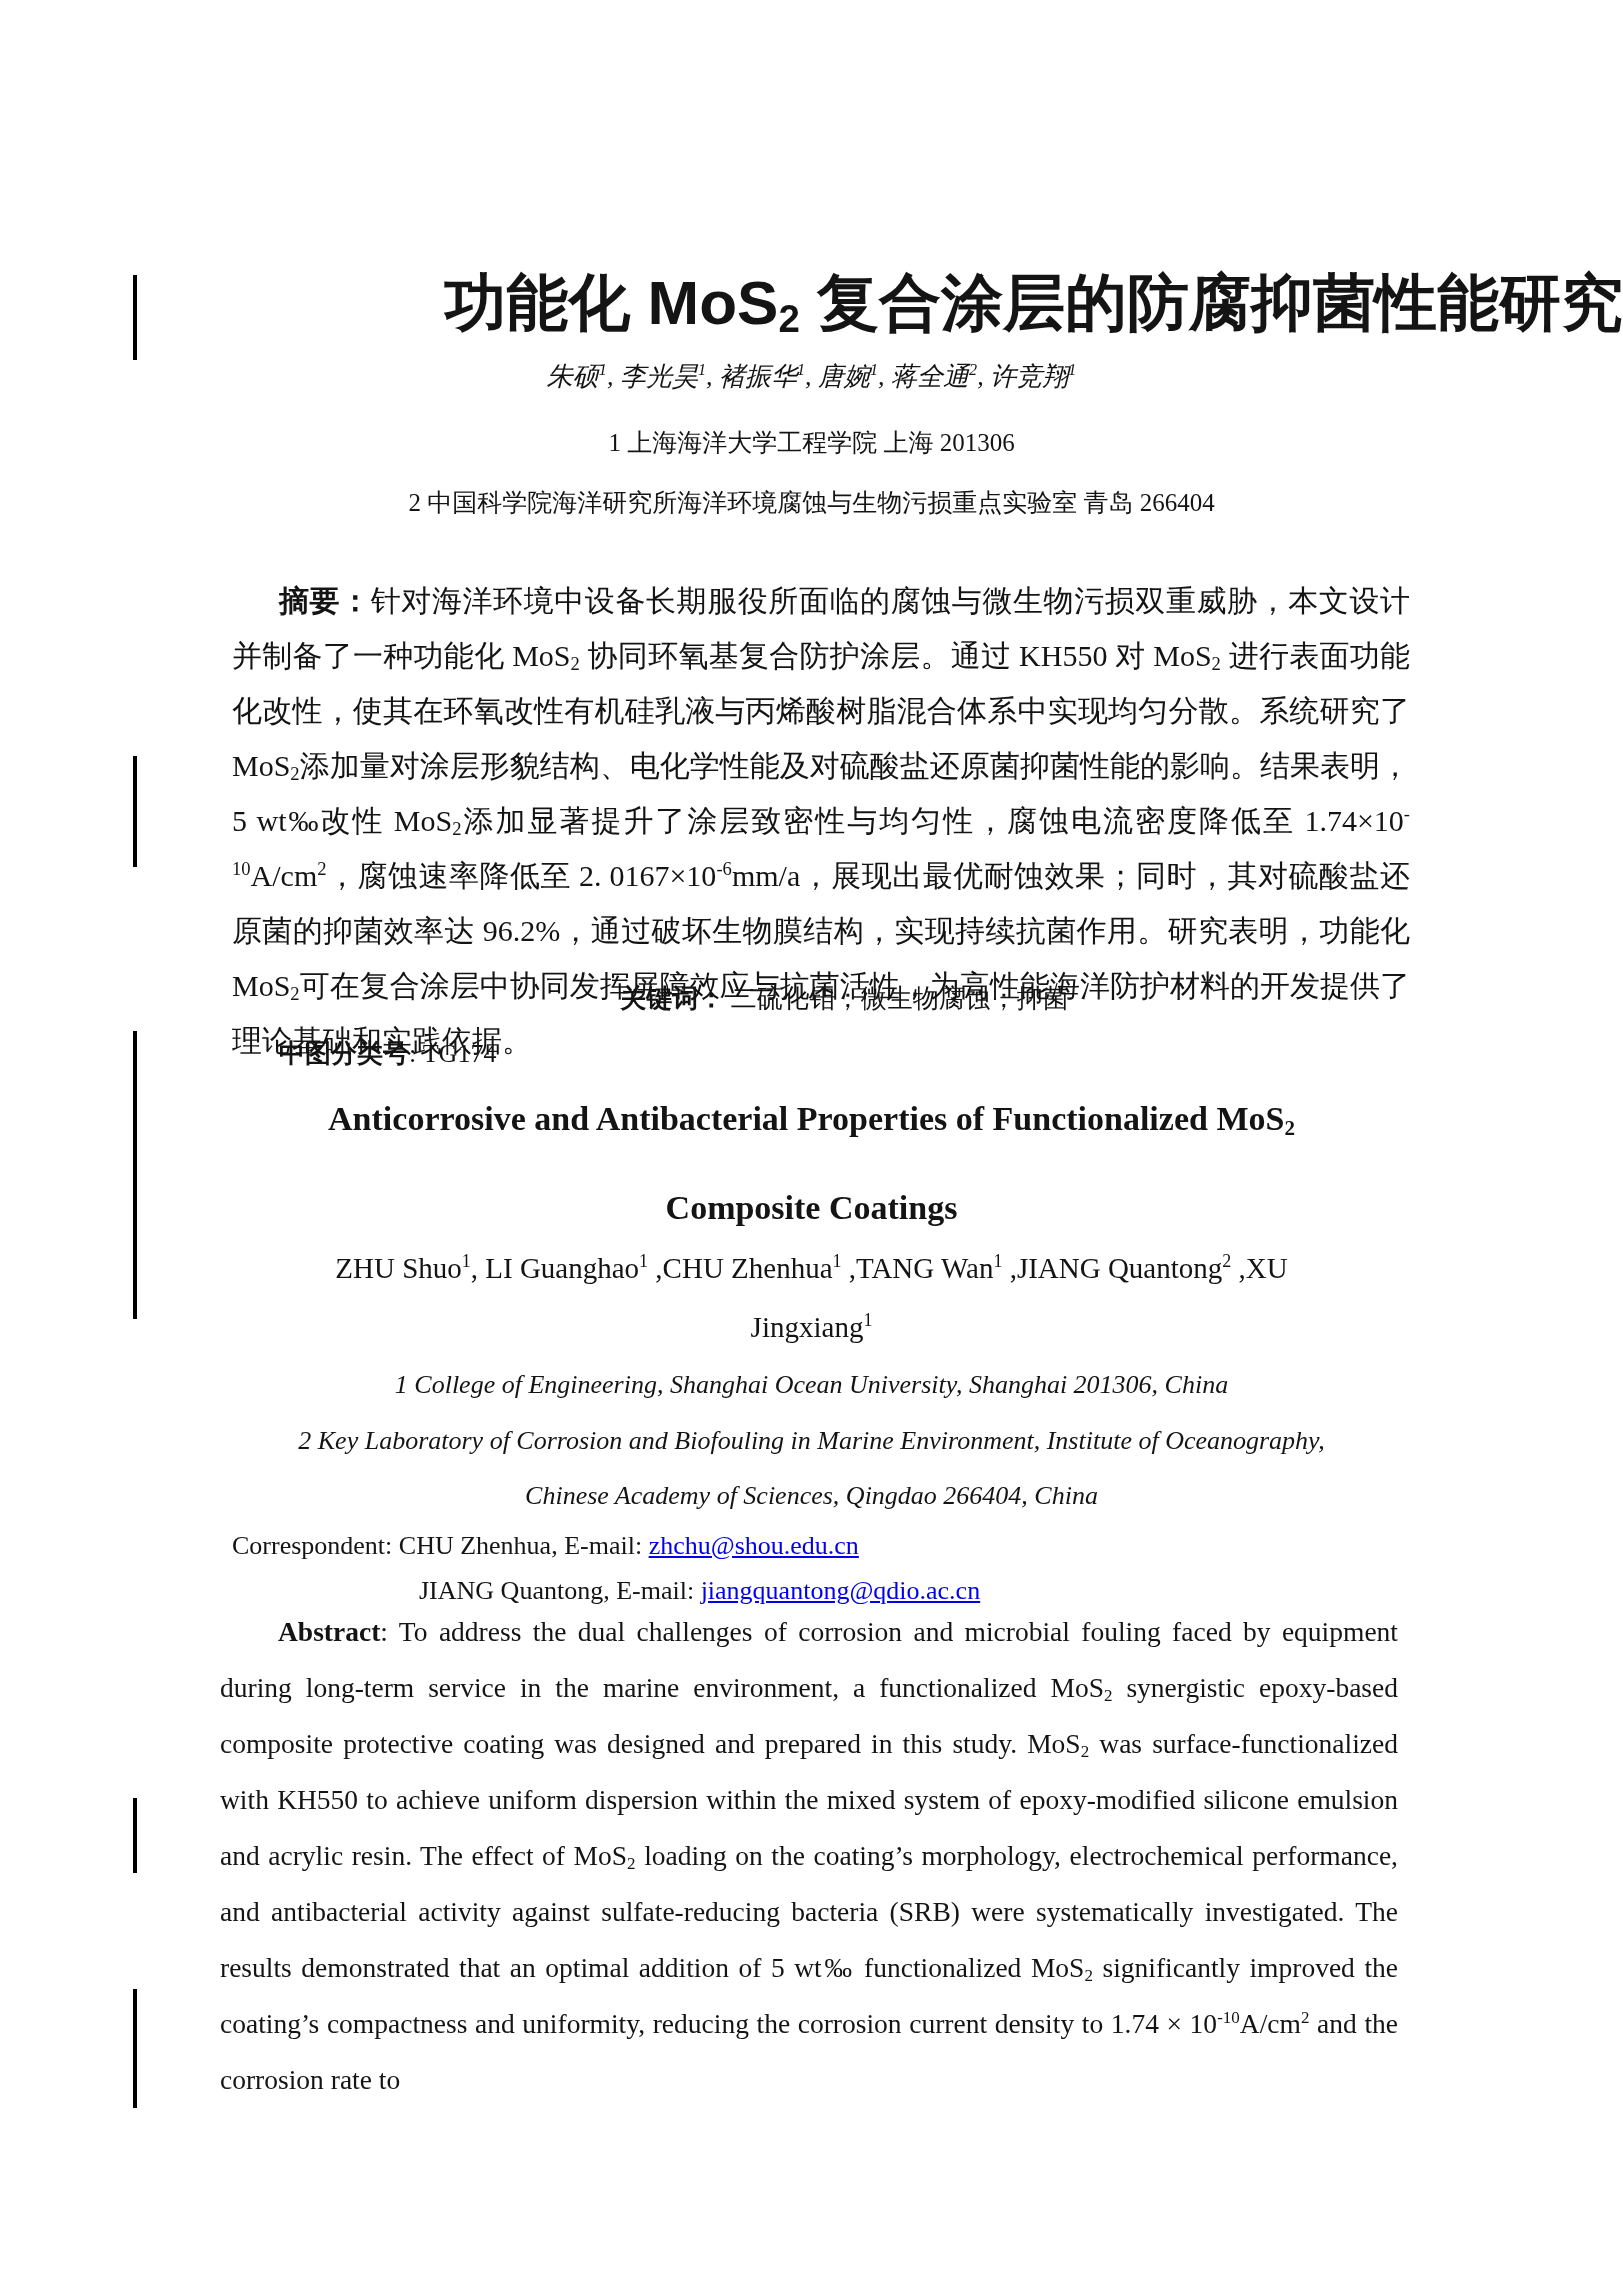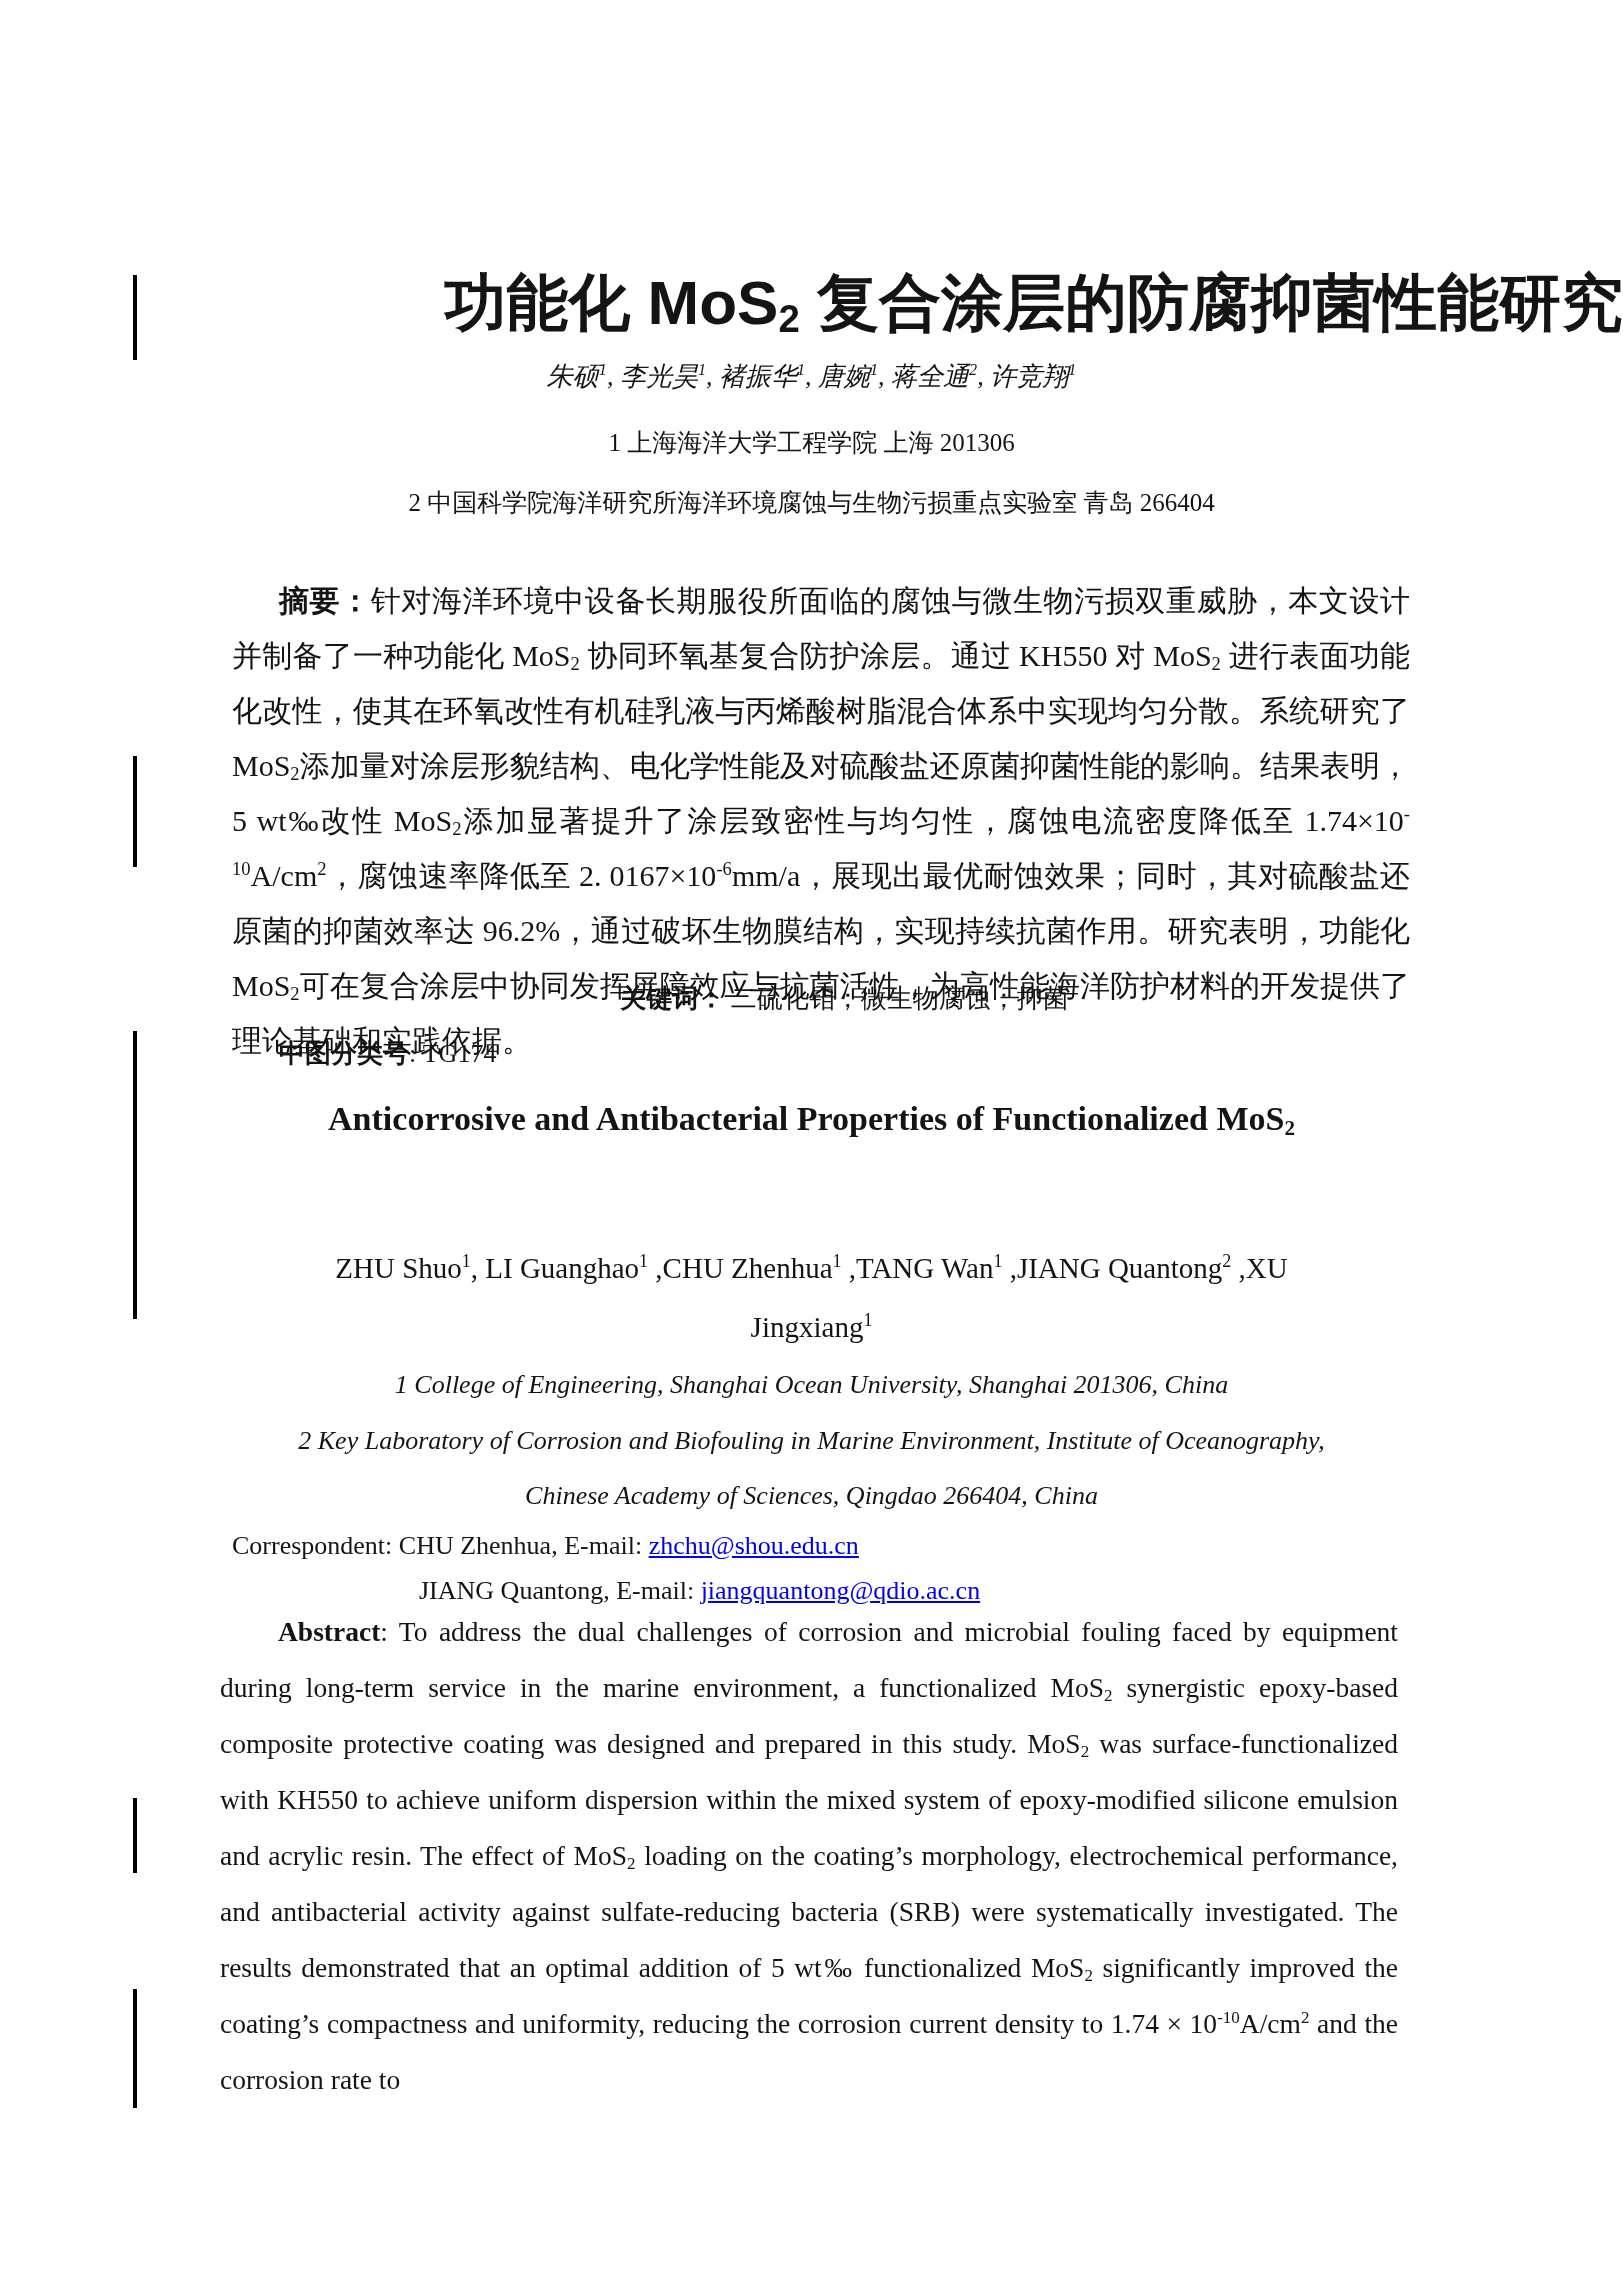--- a/index.html
+++ b/index.html
@@ -112,20 +112,21 @@
   <div class="abs center cn-affil a1">1 上海海洋大学工程学院 上海 201306</div>
   <div class="abs center cn-affil a2">2 中国科学院海洋研究所海洋环境腐蚀与生物污损重点实验室 青岛 266404</div>
 
   <p class="abs cn-abstract"><span class="b">摘要：</span><span>针对海洋环境中设备长期服役所面临的腐蚀与微生物污损双重威胁，本文设计并制备了一种功能化 MoS</span><span class="sub">2</span><span> 协同环氧基复合防护涂层。通过 KH550 对 MoS</span><span class="sub">2</span><span> 进行表面功能化改性，使其在环氧改性有机硅乳液与丙烯酸树脂混合体系中实现均匀分散。系统研究了 MoS</span><span class="sub">2</span><span>添加量对涂层形貌结构、电化学性能及对硫酸盐还原菌抑菌性能的影响。结果表明，5 wt‰改性 MoS</span><span class="sub">2</span><span>添加显著提升了涂层致密性与均匀性，腐蚀电流密度降低至 1.74×10</span><span class="sup">-10</span><span>A/cm</span><span class="sup">2</span><span>，腐蚀速率降低至 2. 0167×10</span><span class="sup">-6</span><span>mm/a，展现出最优耐蚀效果；同时，其对硫酸盐还原菌的抑菌效率达 96.2%，通过破坏生物膜结构，实现持续抗菌作用。研究表明，功能化 MoS</span><span class="sub">2</span><span>可在复合涂层中协同发挥屏障效应与抗菌活性，为高性能海洋防护材料的开发提供了理论基础和实践依据。</span></p>
 
   <p class="abs cn-keywords"><span class="b">关键词：</span><span> 二硫化钼；微生物腐蚀；抑菌</span></p>
 
   <p class="abs cn-clc"><span class="b">中图分类号</span><span>: TG174</span></p>
 
   <h2 class="abs center en-title l1"><span>Anticorrosive and Antibacterial Properties of Functionalized MoS</span><span class="sub">2</span></h2>
+  <h2 class="abs center en-title l2">Composite Coatings</h2>
 
   <div class="abs center en-authors l1"><span>ZHU Shuo</span><span class="sup">1</span><span>, LI Guanghao</span><span class="sup">1</span><span> ,CHU Zhenhua</span><span class="sup">1</span><span> ,TANG Wan</span><span class="sup">1</span><span> ,JIANG Quantong</span><span class="sup">2</span><span> ,XU</span></div>
   <div class="abs center en-authors l2"><span>Jingxiang</span><span class="sup">1</span></div>
 
   <div class="abs center en-affil af1">1 College of Engineering, Shanghai Ocean University, Shanghai 201306, China</div>
   <div class="abs center en-affil af2">2 Key Laboratory of Corrosion and Biofouling in Marine Environment, Institute of Oceanography,</div>
   <div class="abs center en-affil af3">Chinese Academy of Sciences, Qingdao 266404, China</div>
 
   <div class="abs corr c1"><span>Correspondent: CHU Zhenhua, E-mail: </span><a href="mailto:zhchu@shou.edu.cn" class="lnk">zhchu@shou.edu.cn</a></div>
   <div class="abs corr c2"><span>JIANG Quantong, E-mail: </span><a href="mailto:jiangquantong@qdio.ac.cn" class="lnk">jiangquantong@qdio.ac.cn</a></div>

